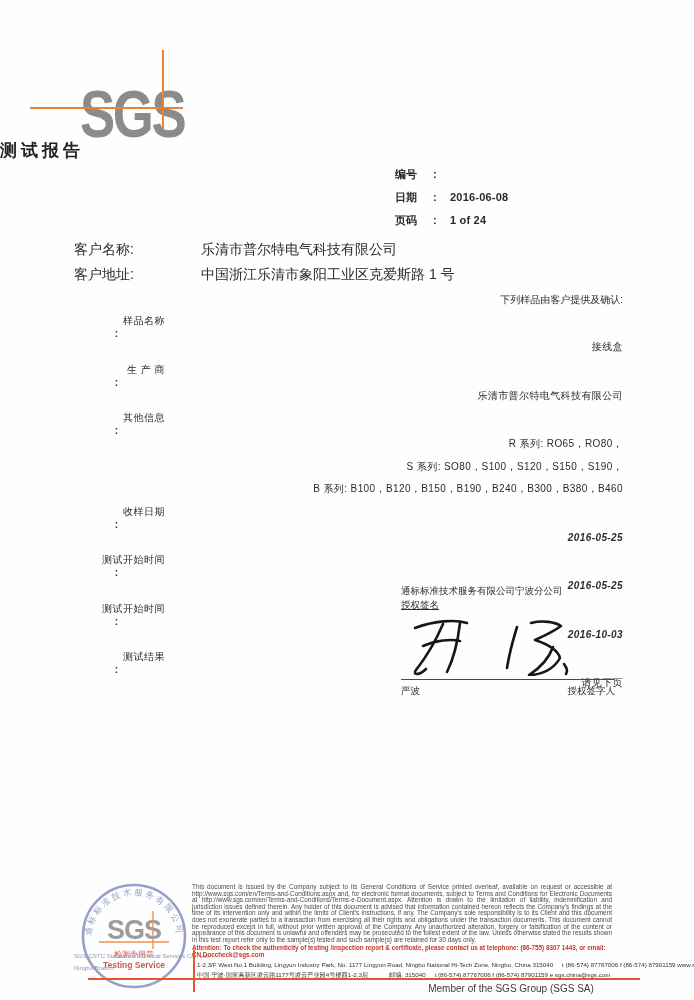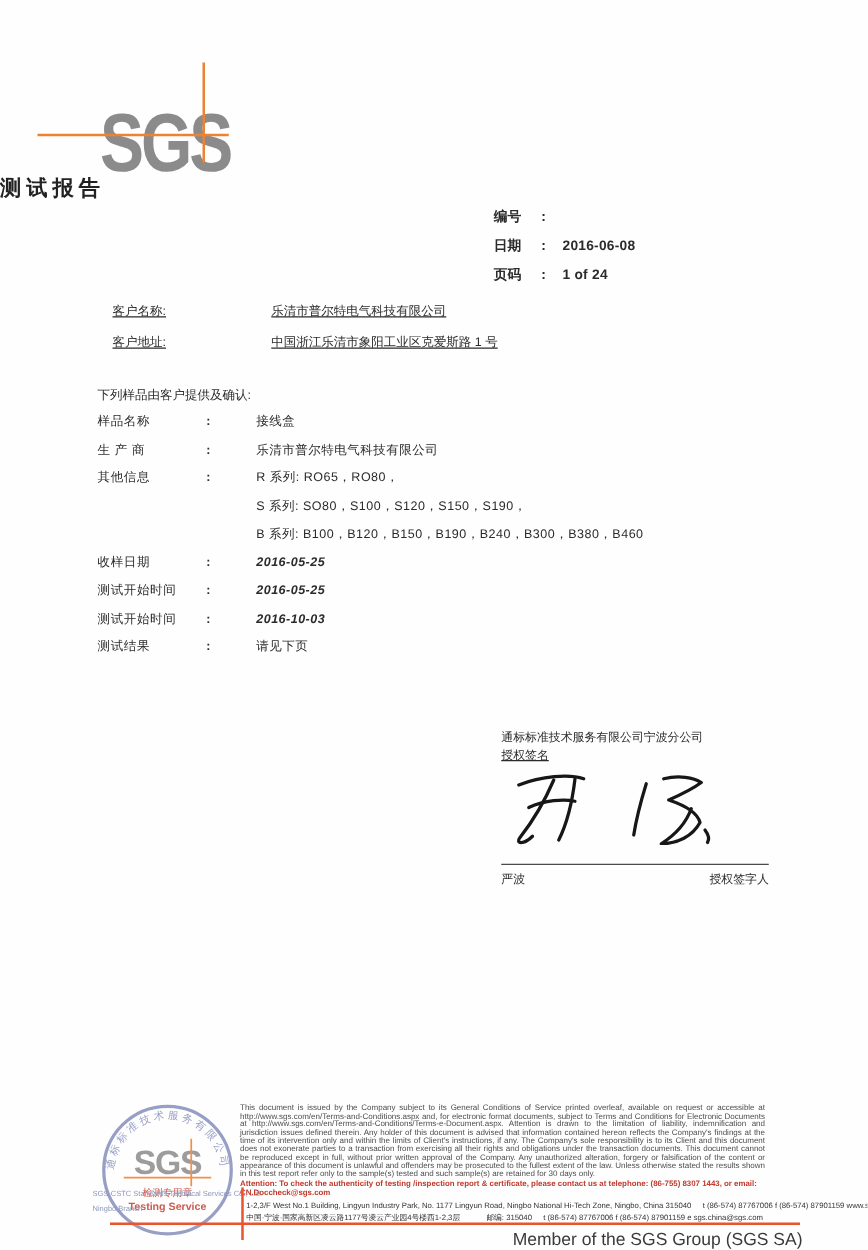--- a/index.html
+++ b/index.html
@@ -18,54 +18,54 @@
   .logo-vline{position:absolute;left:132px;top:10px;width:2px;height:80px;background:#ee8233;}
   
   .doc-title{position:absolute;left:0;right:0;top:139px;text-align:left;
     font-size:17px;font-weight:bold;letter-spacing:4px;color:#222;}
   .meta{position:absolute;left:395px;top:163px;font-size:11px;}
   .meta-row{display:flex;line-height:23px;}
   .meta-label{width:38px;font-weight:bold;}
   .meta-colon{width:17px;font-weight:bold;text-align:left;}
   .meta-value{font-weight:bold;letter-spacing:0.2px;}
   
-  .client{position:absolute;left:90px;top:237px;font-size:10px;text-decoration:underline;}
+  .client{position:absolute;left:74px;top:237px;font-size:14px;}
   .client-row{display:flex;line-height:25px;}
   .client-label{width:127px;}
   
-  .samples{position:absolute;left:78px;top:310px;width:545px;font-size:10px;}
+  .samples{position:absolute;left:78px;top:293px;width:545px;font-size:10px;text-align:right;}
   .samples-intro{line-height:14px;margin-bottom:7px;}
-  .s-row{display:flex;line-height:13px;margin-bottom:9.5px;}
+  .s-row{display:flex;line-height:13px;margin-bottom:9.5px;flex-direction:column;}
   .s-label{width:87px;letter-spacing:0.5px;}
   .s-colon{width:40px;font-weight:bold;}
   .s-value{letter-spacing:0.4px;}
   .s-value.bold{font-weight:bold;font-style:italic;}
   
   .sign{position:absolute;left:401px;top:584px;width:214px;font-size:9.5px;}
   .sign-company{line-height:14px;}
   .sign-caption{line-height:14px;text-decoration:underline;}
   .sign-svg{display:block;margin-top:2px;}
-  .sign-divider{border-top:1.2px solid #4a4a4a;margin-top:15px;padding-top:5px;
+  .sign-divider{border-top:1.2px solid #4a4a4a;margin-top:3px;padding-top:5px;
     display:flex;justify-content:space-between;align-items:flex-end;}
   
   .stamp-svg{position:absolute;left:79px;top:881px;opacity:0.88;}
   .stamp-co{position:absolute;left:74px;top:950px;width:140px;font-size:6px;
     line-height:12px;color:#8d96ba;}
   .disclaimer{position:absolute;left:192px;top:884px;width:420px;
     font-size:6.4px;line-height:6.6px;color:#4c4c4c;text-align:justify;}
   .attention{position:absolute;left:192px;top:945px;width:420px;
     font-size:6.3px;line-height:6.8px;color:#c0392b;font-weight:bold;}
   .addr{position:absolute;left:197px;top:960px;width:440px;font-size:6.2px;
     line-height:9.5px;color:#333;white-space:nowrap;}
   .addr-line{display:flex;gap:9px;}
   .addr-line .postal{margin-left:12px;}
   .red-vline{position:absolute;left:193px;top:950px;width:1.6px;height:42px;background:#e8542e;}
   .red-hline{position:absolute;left:88px;top:978px;width:552px;height:1.8px;background:#e8542e;}
-  .member{position:absolute;left:380px;top:983px;width:262px;text-align:right;
-    font-size:14px;color:#3a3a3a;}
+  .member{position:absolute;left:380px;top:983px;width:262px;text-align:center;
+    font-size:10px;color:#3a3a3a;}
 </style>
 </head>
 <body>
 
 <div class="page">
 
   <div class="logo-wrap">
     <div class="logo-text">SGS</div>
     <div class="logo-hline"></div>
     <div class="logo-vline"></div>

